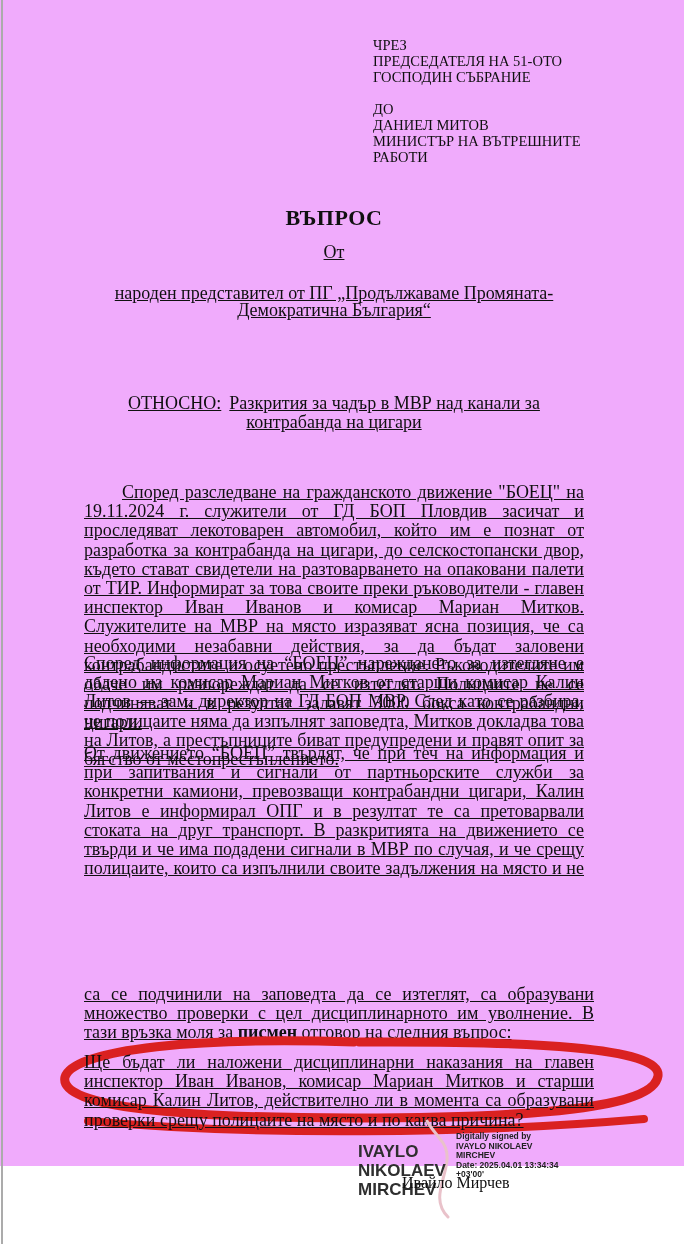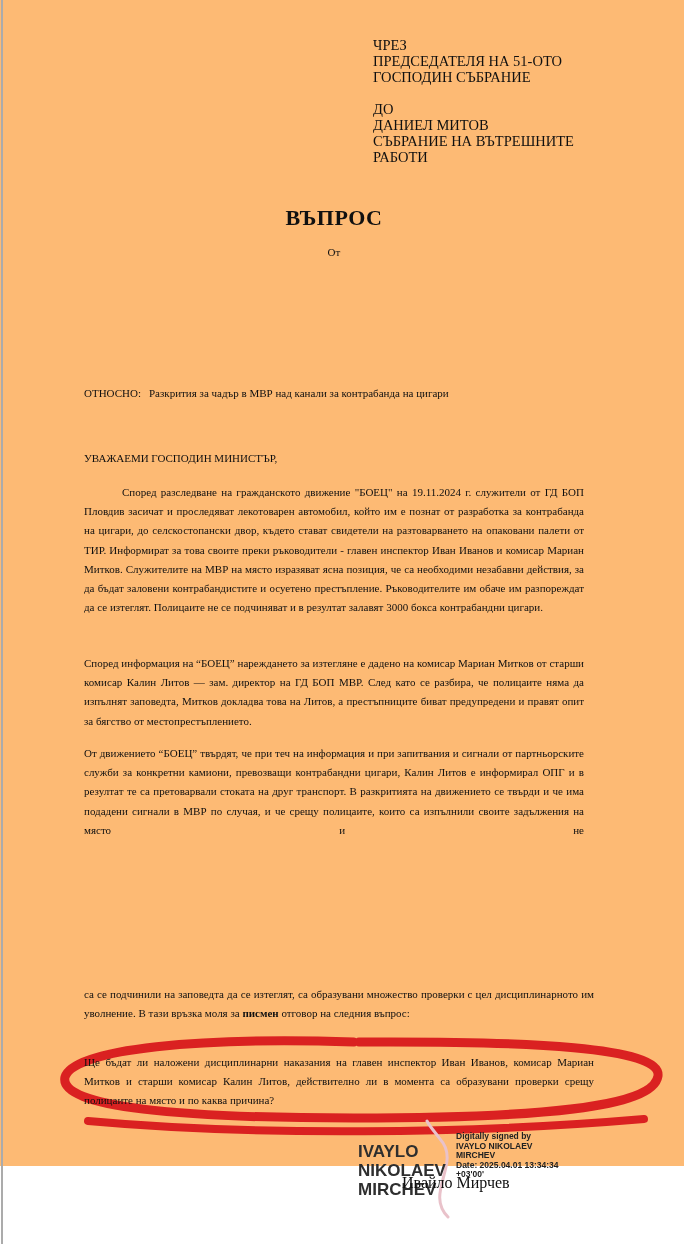--- a/index.html
+++ b/index.html
@@ -2,29 +2,29 @@
 <html><head>
 <meta charset="utf-8">
 <style>
   html,body{margin:0;padding:0;}
   body{
     width:684px;height:1244px;position:relative;overflow:hidden;
     background:#ffffff;color:#101010;
     font-family:"Liberation Serif", serif;
   }
   .abs{position:absolute;}
-  .page{position:absolute;left:0;width:684px;background:#fdba74;}
+  .page{position:absolute;left:0;width:684px;background:#f0abfc;}
   .page-edge{position:absolute;left:1px;top:0;width:2px;height:100%;background:#ababab;}
   .separator{position:absolute;left:0;top:917px;width:684px;height:14px;background:#9c9c9c;border-top:1px solid #858585;border-bottom:1px solid #8f8f8f;}
   .addr{font-size:14.5px;line-height:16px;}
   .col{left:84px;width:500px;}
   .col2{left:84px;width:510px;}
   .center{text-align:center;}
   .doc-title{font-weight:bold;font-size:22px;letter-spacing:.5px;font-family:Liberation Serif, serif;}
-  .body-text{font-size:11px;line-height:19.2px;text-align:justify;}
+  .body-text{font-size:18px;line-height:19.2px;text-align:justify;text-decoration:underline;}
   .cut-last{text-align-last:justify;}
   .indent{text-indent:38px;}
   .subject-label{margin-right:8px;}
   .bold{font-weight:bold;}
   .sig-name{font-family:"Liberation Sans", sans-serif;font-size:17px;line-height:19px;font-weight:bold;color:#2e2e2e;margin-top:20px;}
   .sig-details{font-family:"Liberation Sans", sans-serif;font-size:8.5px;line-height:9.6px;font-weight:600;color:#222;width:130px;margin-top:8px;}
   .sig-printed{font-size:16px;}
   svg{display:block;}
 </style>
 </head>
@@ -34,35 +34,35 @@
 
   <div class="abs addr" style="left:373px;top:37px;">
     <div>ЧРЕЗ</div>
     <div>ПРЕДСЕДАТЕЛЯ НА 51-ОТО</div>
     <div>ГОСПОДИН СЪБРАНИЕ</div>
   </div>
 
   <div class="abs addr" style="left:373px;top:101px;">
     <div>ДО</div>
     <div>ДАНИЕЛ МИТОВ</div>
-    <div>СЪБРАНИЕ НА ВЪТРЕШНИТЕ</div>
+    <div>МИНИСТЪР НА ВЪТРЕШНИТЕ</div>
     <div>РАБОТИ</div>
   </div>
 
   <div class="abs col center doc-title" style="top:205px;">ВЪПРОС</div>
 
   <div class="abs col center body-text" style="top:243px;text-align:center;">От</div>
 
+  <div class="abs center body-text" style="left:64px;width:540px;top:285px;text-align:center;line-height:17px;">народен представител от ПГ „Продължаваме Промяната-Демократична България“</div>
 
 
-  <div class="abs col body-text" style="top:384px;text-align:left;">
+  <div class="abs col body-text" style="top:394px;text-align:center;">
     <span class="subject-label">ОТНОСНО:</span><span>Разкрития за чадър в МВР над канали за контрабанда на цигари</span>
   </div>
 
-  <div class="abs col body-text" style="top:449px;text-align:left;">УВАЖАЕМИ ГОСПОДИН МИНИСТЪР,</div>
 
   <div class="abs col body-text indent" style="top:483px;">Според разследване на гражданското движение "БОЕЦ" на 19.11.2024 г. служители от ГД БОП Пловдив засичат и проследяват лекотоварен автомобил, който им е познат от разработка за контрабанда на цигари, до селскостопански двор, където стават свидетели на разтоварването на опаковани палети от ТИР. Информират за това своите преки ръководители - главен инспектор Иван Иванов и комисар Мариан Митков. Служителите на МВР на място изразяват ясна позиция, че са необходими незабавни действия, за да бъдат заловени контрабандистите и осуетено престъпление. Ръководителите им обаче им разпореждат да се изтеглят. Полицаите не се подчиняват и в резултат залавят 3000 бокса контрабандни цигари.</div>
 
   <div class="abs col body-text" style="top:654px;">Според информация на “БОЕЦ” нареждането за изтегляне е дадено на комисар Мариан Митков от старши комисар Калин Литов — зам. директор на ГД БОП МВР. След като се разбира, че полицаите няма да изпълнят заповедта, Митков докладва това на Литов, а престъпниците биват предупредени и правят опит за бягство от местопрестъплението.</div>
 
   <div class="abs col body-text cut-last" style="top:744px;">От движението “БОЕЦ” твърдят, че при теч на информация и при запитвания и сигнали от партньорските служби за конкретни камиони, превозващи контрабандни цигари, Калин Литов е информирал ОПГ и в резултат те са претоварвали стоката на друг транспорт. В разкритията на движението се твърди и че има подадени сигнали в МВР по случая, и че срещу полицаите, които са изпълнили своите задължения на място и не</div>
 </div>
 
 <div class="separator"></div>
 

